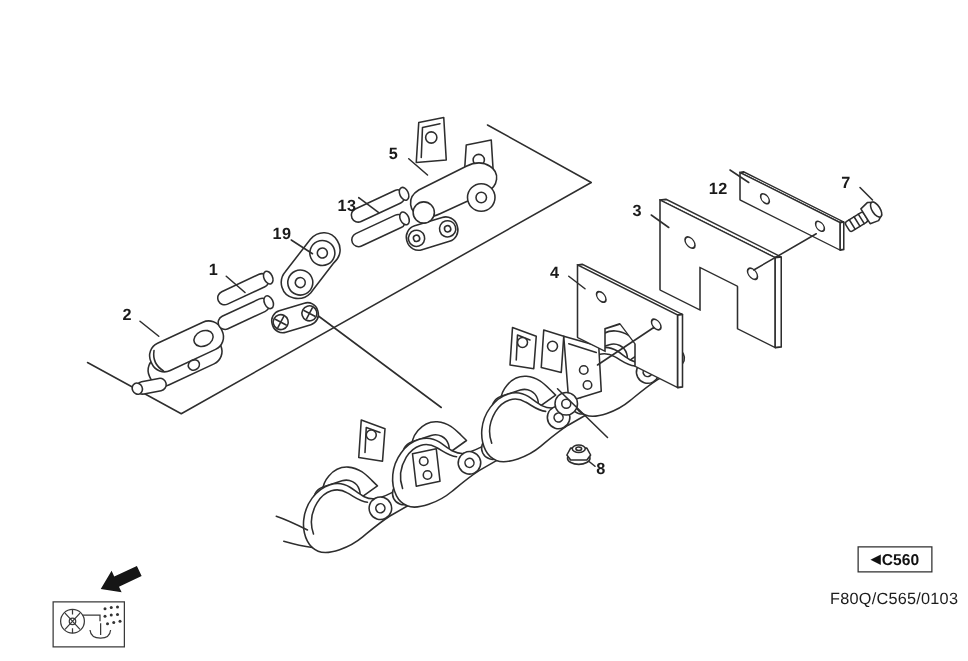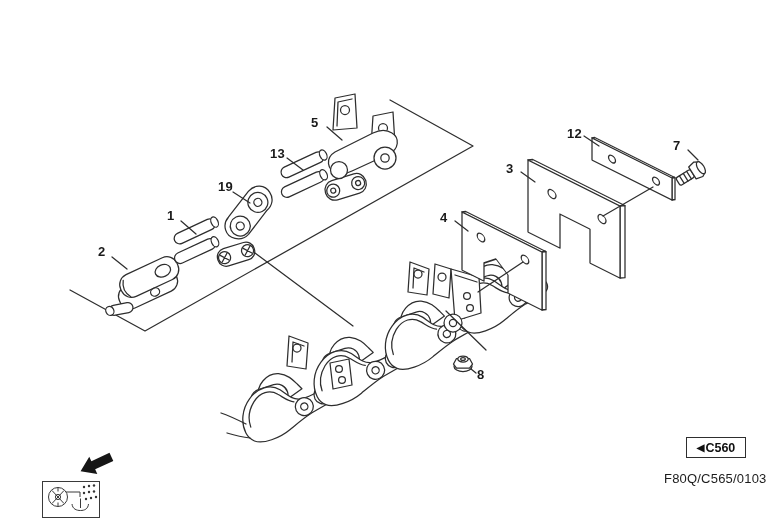--- a/index.html
+++ b/index.html
@@ -249,24 +249,24 @@
             <circle cx="91" cy="498" r="1.2"></circle>
             <circle cx="96" cy="497" r="1.2"></circle>
         </g>
       </g>
     </g>
   </svg>
 
   <div class="callout" style="left:98px;top:245px">2</div>
   <div class="callout" style="left:167px;top:209px">1</div>
   <div class="callout" style="left:218px;top:180px">19</div>
-  <div class="callout" style="left:270px;top:147px">13</div>
+  <div class="callout" style="left:270px;top:158px">13</div>
   <div class="callout" style="left:311px;top:116px">5</div>
   <div class="callout" style="left:506px;top:162px">3</div>
-  <div class="callout" style="left:567px;top:127px">12</div>
+  <div class="callout" style="left:567px;top:144px">12</div>
   <div class="callout" style="left:673px;top:139px">7</div>
   <div class="callout" style="left:440px;top:211px">4</div>
   <div class="callout" style="left:477px;top:368px">8</div>
 
   <div class="nav-box">
     <span class="tri">◀</span>
       <span>C560</span>
   </div>
 
   <div class="figure-code">F80Q/C565/0103</div>

